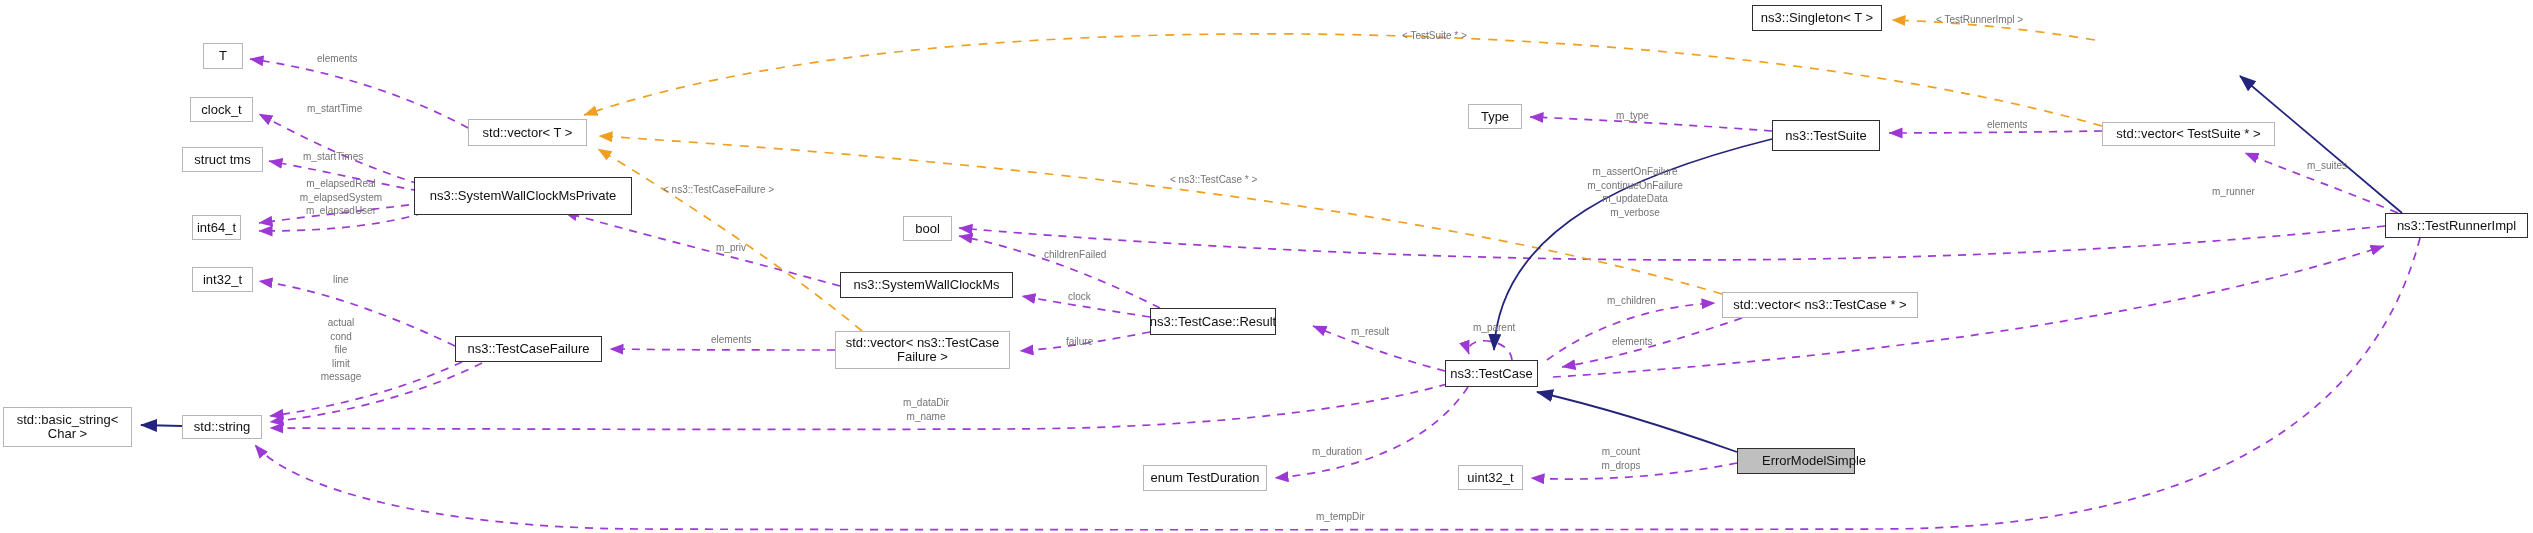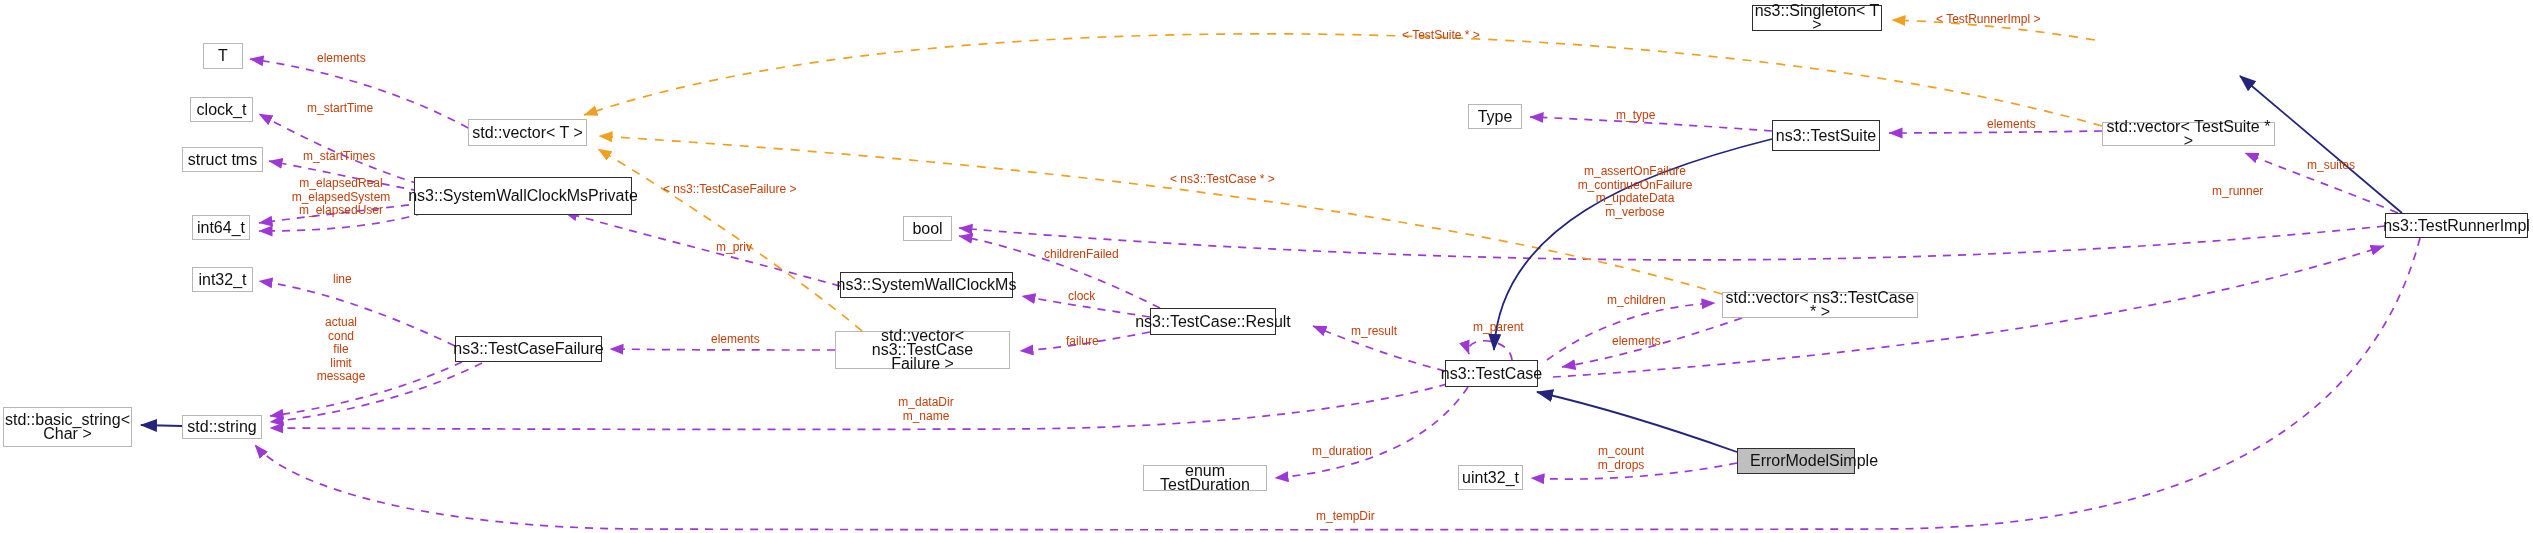--- a/index.html
+++ b/index.html
@@ -1,24 +1,24 @@
 <!DOCTYPE html>
 <html><head>
 <meta charset="utf-8">
 <style>
   html,body{margin:0;padding:0;background:#ffffff;}
   #canvas{position:relative;width:2533px;height:533px;background:#ffffff;overflow:hidden;
           font-family:"Liberation Sans", sans-serif;}
   #edges{position:absolute;left:0;top:0;width:2533px;height:533px;}
   .node{position:absolute;display:flex;align-items:center;justify-content:center;
-        background:#ffffff;border:1px solid #b6b6b6;color:#111;font-size:16px;
+        background:#ffffff;border:1px solid #b6b6b6;color:#111;font-size:13px;
         line-height:14px;text-align:center;white-space:pre-line;box-sizing:border-box;cursor:pointer;}
   .node.bold{border:1.6px solid #2f2f2f;}
   .node.current{border:1.6px solid #2f2f2f;background:#bfbfbf;padding-left:36px;}
-  .elabel{position:absolute;color:#c2410c;font-size:12px;line-height:13.5px;
+  .elabel{position:absolute;color:#737373;font-size:10px;line-height:13.5px;
           white-space:pre-line;pointer-events:none;}
   .elabel.center{text-align:center;}
 </style>
 </head>
 <body>
 
 <div id="canvas">
 
   <svg id="edges" width="2533" height="533" viewBox="0 0 2533 533">
     <defs>
@@ -73,21 +73,21 @@
       <path d="M 182,426 L 141,425" marker-end="url(#an)"></path>
       <path d="M 1772,139 C 1640,172 1500,225 1494,350" marker-end="url(#an)"></path>
       <path d="M 1737,452 C 1658,424 1594,405 1537,392" marker-end="url(#an)"></path>
       <path d="M 2402,213 L 2240,76" marker-end="url(#an)"></path>
     </g>
   </svg>
 
   <div class="node" style="left:203px;top:43px;width:40px;height:26px">T</div>
   <div class="node" style="left:190px;top:97px;width:63px;height:25px">clock_t</div>
   <div class="node" style="left:182px;top:147px;width:81px;height:25px">struct tms</div>
-  <div class="node" style="left:192px;top:215px;width:58px;height:25px">int64_t</div>
+  <div class="node" style="left:192px;top:215px;width:49px;height:25px">int64_t</div>
   <div class="node" style="left:192px;top:267px;width:61px;height:25px">int32_t</div>
   <div class="node" style="left:3px;top:407px;width:129px;height:40px">std::basic_string&lt;
 Char &gt;</div>
   <div class="node" style="left:182px;top:415px;width:80px;height:24px">std::string</div>
   <div class="node bold" style="left:414px;top:177px;width:218px;height:38px">ns3::SystemWallClockMsPrivate</div>
   <div class="node" style="left:468px;top:119px;width:119px;height:27px">std::vector&lt; T &gt;</div>
   <div class="node bold" style="left:455px;top:336px;width:147px;height:26px">ns3::TestCaseFailure</div>
   <div class="node" style="left:835px;top:331px;width:175px;height:38px">std::vector&lt; ns3::TestCase
 Failure &gt;</div>
   <div class="node bold" style="left:840px;top:272px;width:173px;height:26px">ns3::SystemWallClockMs</div>

